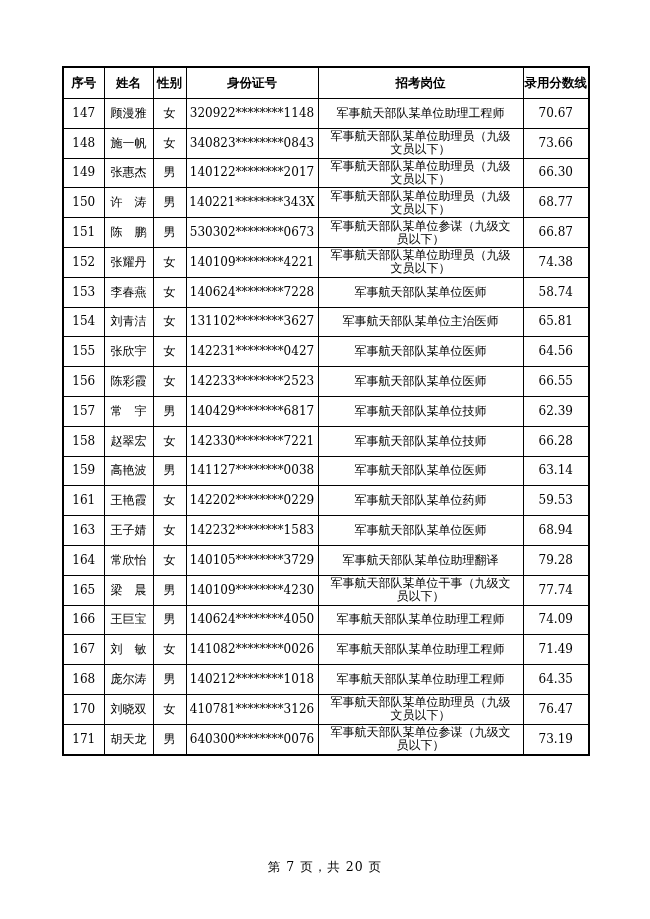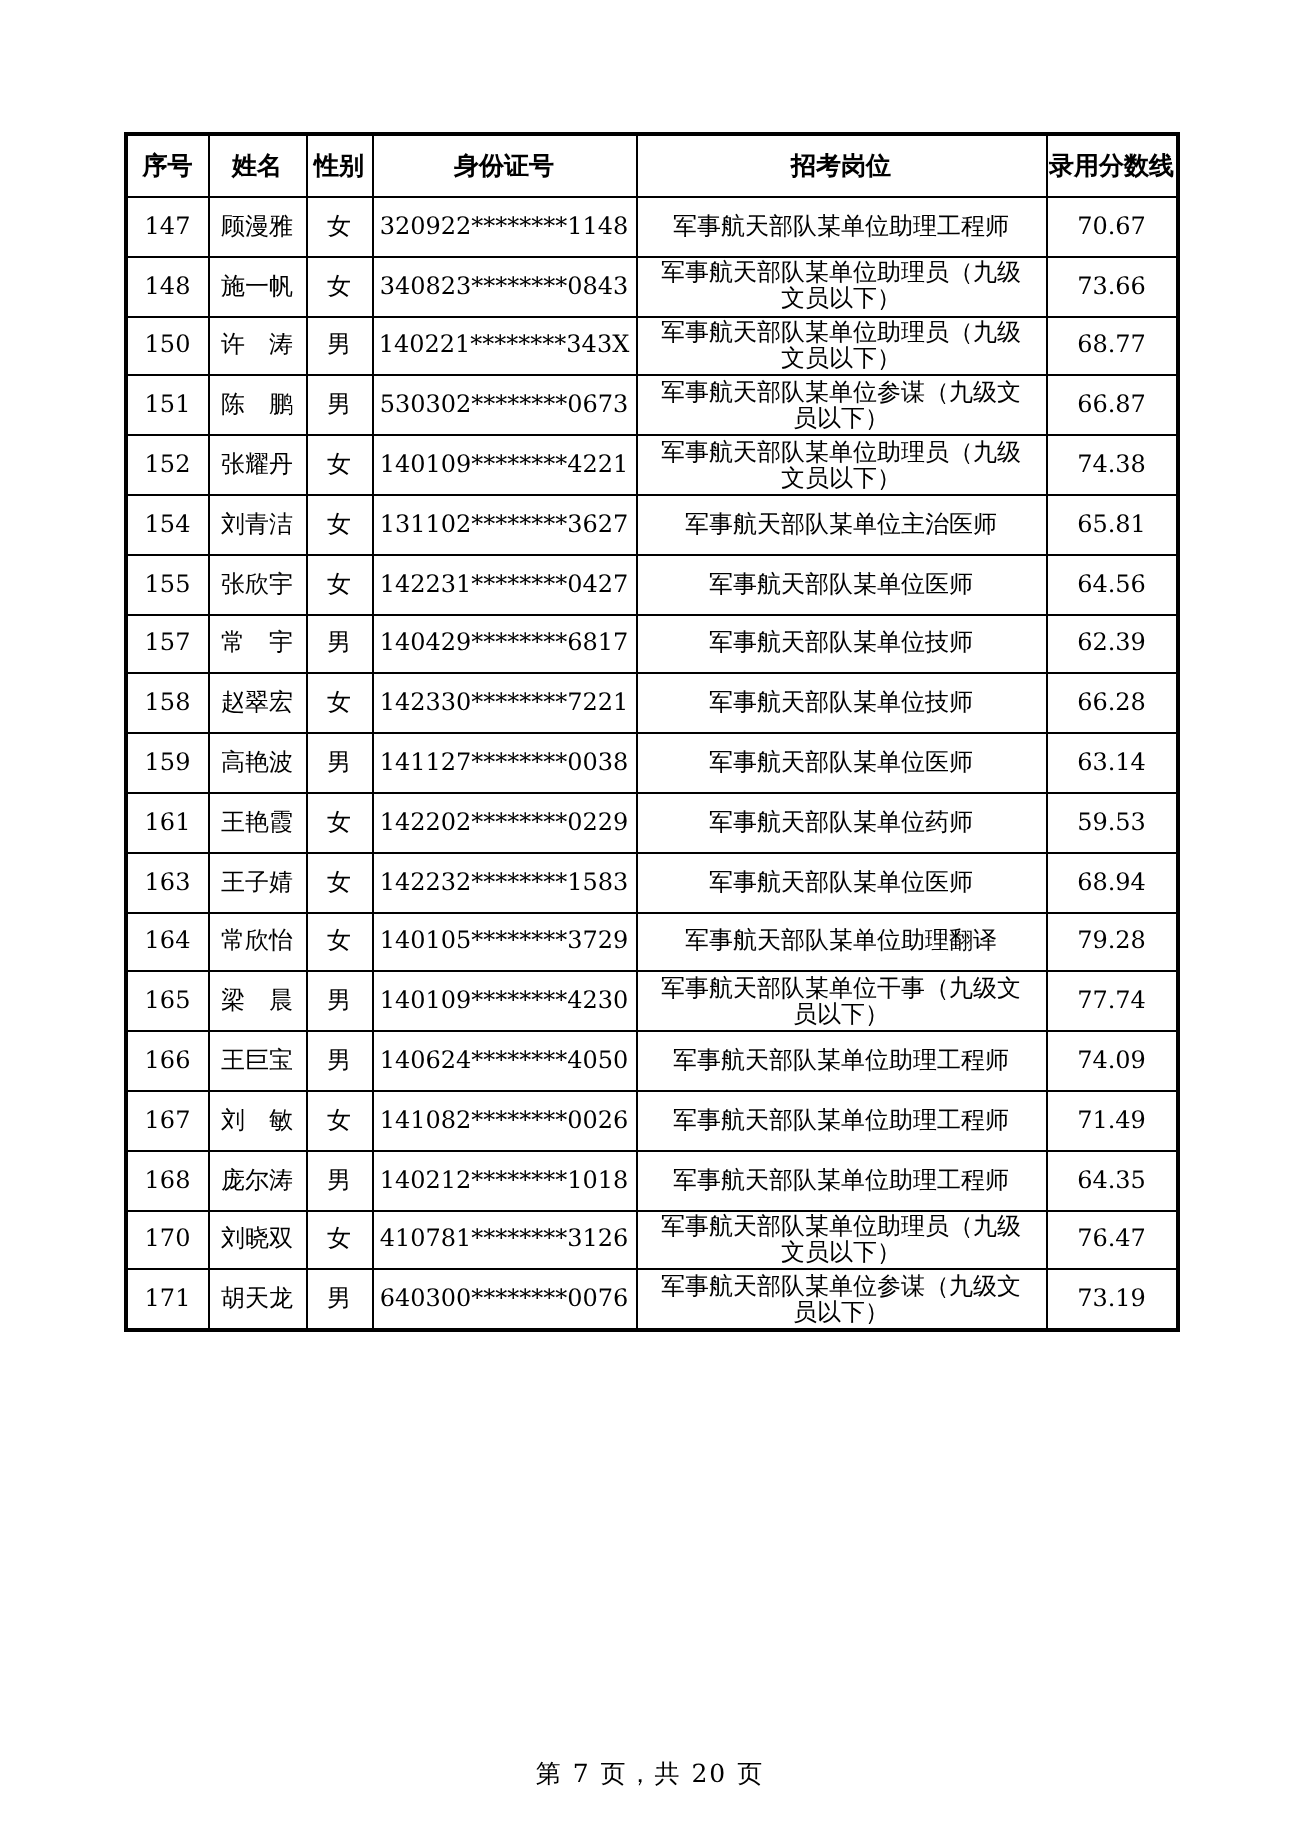--- a/index.html
+++ b/index.html
@@ -65,21 +65,20 @@
     line-height: 13.5px;
   }
   .footer {
     position: absolute;
     left: 0;
     top: 859px;
     width: 650px;
     text-align: center;
     font-size: 12.5px;
     letter-spacing: 1px;
-    margin-top: 20px;
   }
 </style>
 </head>
 <body>
 
 <div class="page">
 
   <table class="score-table">
     <colgroup>
       <col style="width:41px">
@@ -110,20 +109,28 @@
         </tr>
         <tr>
           <td class="c-no">148</td>
           <td class="c-name">施一帆</td>
           <td class="c-gender">女</td>
           <td class="c-id">340823********0843</td>
           <td class="c-position">军事航天部队某单位助理员（九级文员以下）</td>
           <td class="c-score">73.66</td>
         </tr>
         <tr>
+          <td class="c-no">149</td>
+          <td class="c-name">张惠杰</td>
+          <td class="c-gender">男</td>
+          <td class="c-id">140122********2017</td>
+          <td class="c-position">军事航天部队某单位助理员（九级文员以下）</td>
+          <td class="c-score">66.30</td>
+        </tr>
+        <tr>
           <td class="c-no">150</td>
           <td class="c-name">许　涛</td>
           <td class="c-gender">男</td>
           <td class="c-id">140221********343X</td>
           <td class="c-position">军事航天部队某单位助理员（九级文员以下）</td>
           <td class="c-score">68.77</td>
         </tr>
         <tr>
           <td class="c-no">151</td>
           <td class="c-name">陈　鹏</td>
@@ -134,36 +141,52 @@
         </tr>
         <tr>
           <td class="c-no">152</td>
           <td class="c-name">张耀丹</td>
           <td class="c-gender">女</td>
           <td class="c-id">140109********4221</td>
           <td class="c-position">军事航天部队某单位助理员（九级文员以下）</td>
           <td class="c-score">74.38</td>
         </tr>
         <tr>
+          <td class="c-no">153</td>
+          <td class="c-name">李春燕</td>
+          <td class="c-gender">女</td>
+          <td class="c-id">140624********7228</td>
+          <td class="c-position">军事航天部队某单位医师</td>
+          <td class="c-score">58.74</td>
+        </tr>
+        <tr>
           <td class="c-no">154</td>
           <td class="c-name">刘青洁</td>
           <td class="c-gender">女</td>
           <td class="c-id">131102********3627</td>
           <td class="c-position">军事航天部队某单位主治医师</td>
           <td class="c-score">65.81</td>
         </tr>
         <tr>
           <td class="c-no">155</td>
           <td class="c-name">张欣宇</td>
           <td class="c-gender">女</td>
           <td class="c-id">142231********0427</td>
           <td class="c-position">军事航天部队某单位医师</td>
           <td class="c-score">64.56</td>
         </tr>
         <tr>
+          <td class="c-no">156</td>
+          <td class="c-name">陈彩霞</td>
+          <td class="c-gender">女</td>
+          <td class="c-id">142233********2523</td>
+          <td class="c-position">军事航天部队某单位医师</td>
+          <td class="c-score">66.55</td>
+        </tr>
+        <tr>
           <td class="c-no">157</td>
           <td class="c-name">常　宇</td>
           <td class="c-gender">男</td>
           <td class="c-id">140429********6817</td>
           <td class="c-position">军事航天部队某单位技师</td>
           <td class="c-score">62.39</td>
         </tr>
         <tr>
           <td class="c-no">158</td>
           <td class="c-name">赵翠宏</td>

